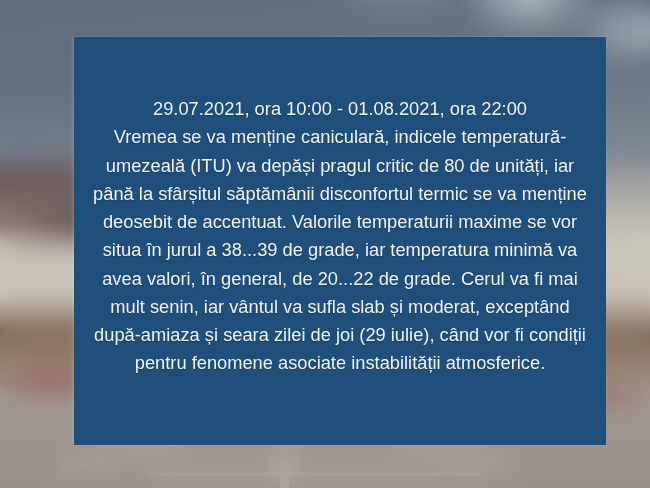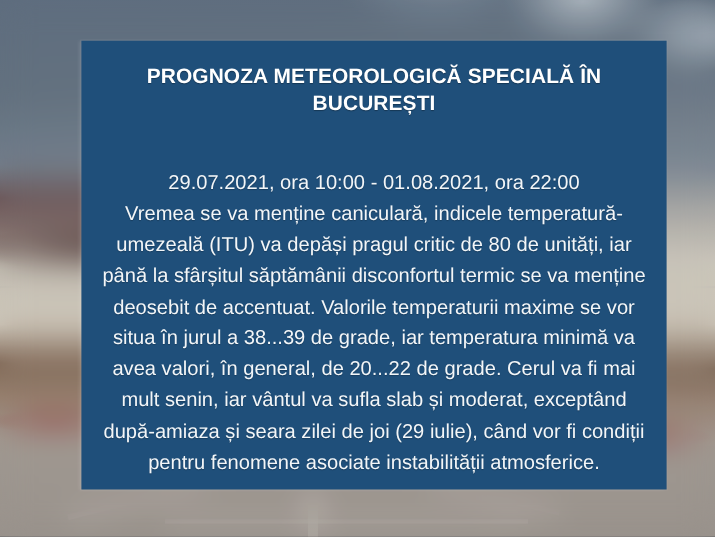--- a/index.html
+++ b/index.html
@@ -170,21 +170,20 @@
     <div class="bg-marking" style="left:60px; top:452px; width:130px; height:5px; transform:rotate(-14deg);"></div>
     <div class="bg-marking" style="left:390px; top:450px; width:120px; height:5px; transform:rotate(13deg);"></div>
     <div class="bg-marking" style="left:150px; top:472px; width:330px; height:4px;"></div>
     <div class="bg-pole"></div>
     <div class="bg-blur"></div>
     <div class="bg-soft"></div>
   </div>
 
   <div class="panel">
 
-    <div class="panel-title">PROGNOZA METEOROLOGICĂ SPECIALĂ ÎN BUCUREȘTI</div>
 
     <div class="panel-body">
       <span class="valid-range">29.07.2021, ora 10:00 - 01.08.2021, ora 22:00</span><span class="forecast-text">Vremea se va menține caniculară, indicele temperatură-umezeală (ITU) va depăși pragul critic de 80 de unități, iar până la sfârșitul săptămânii disconfortul termic se va menține deosebit de accentuat. Valorile temperaturii maxime se vor situa în jurul a 38...39 de grade, iar temperatura minimă va avea valori, în general, de 20...22 de grade. Cerul va fi mai mult senin, iar vântul va sufla slab și moderat, exceptând după-amiaza și seara zilei de joi (29 iulie), când vor fi condiții pentru fenomene asociate instabilității atmosferice.</span>
     </div>
 
   </div>
 
 </div>
 
 </body></html>

